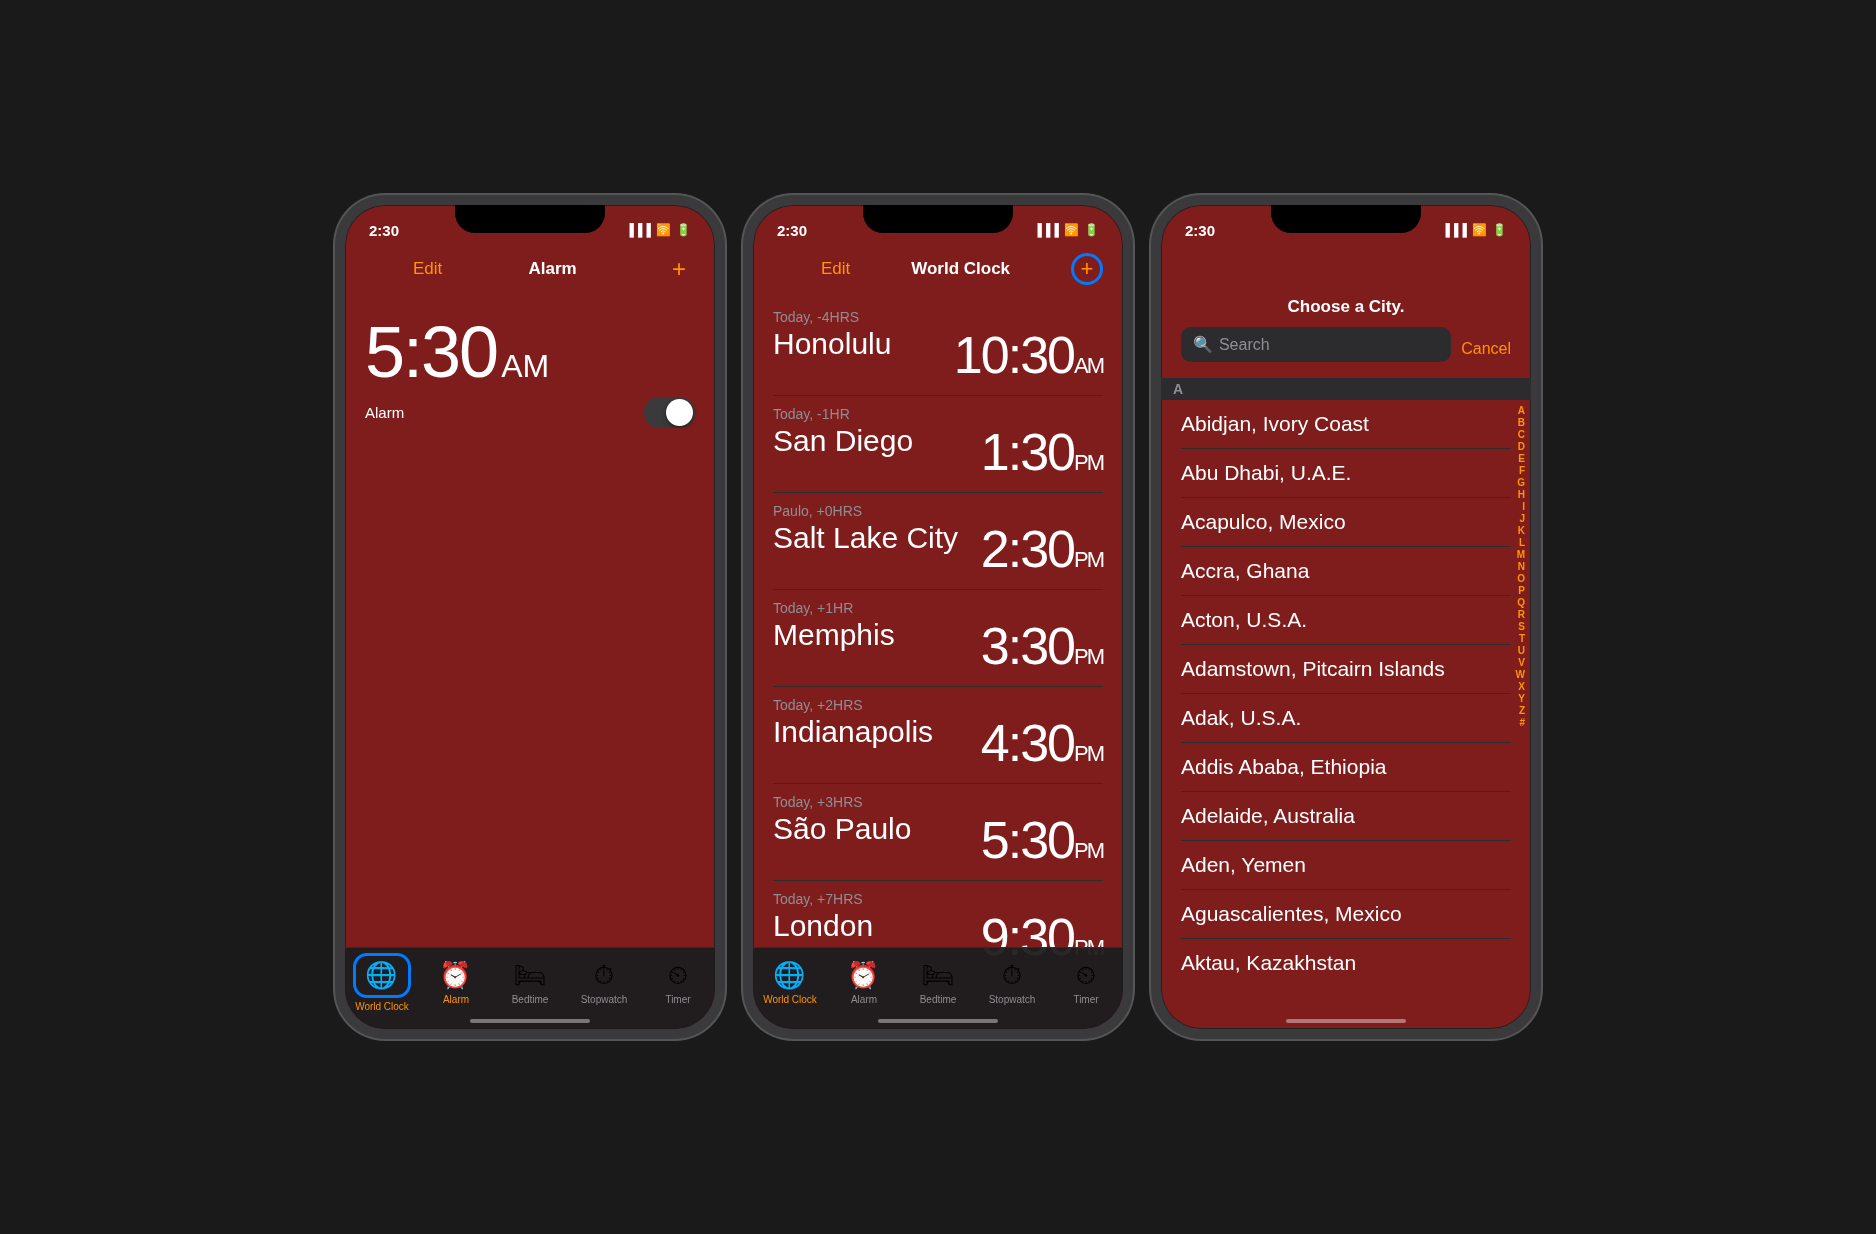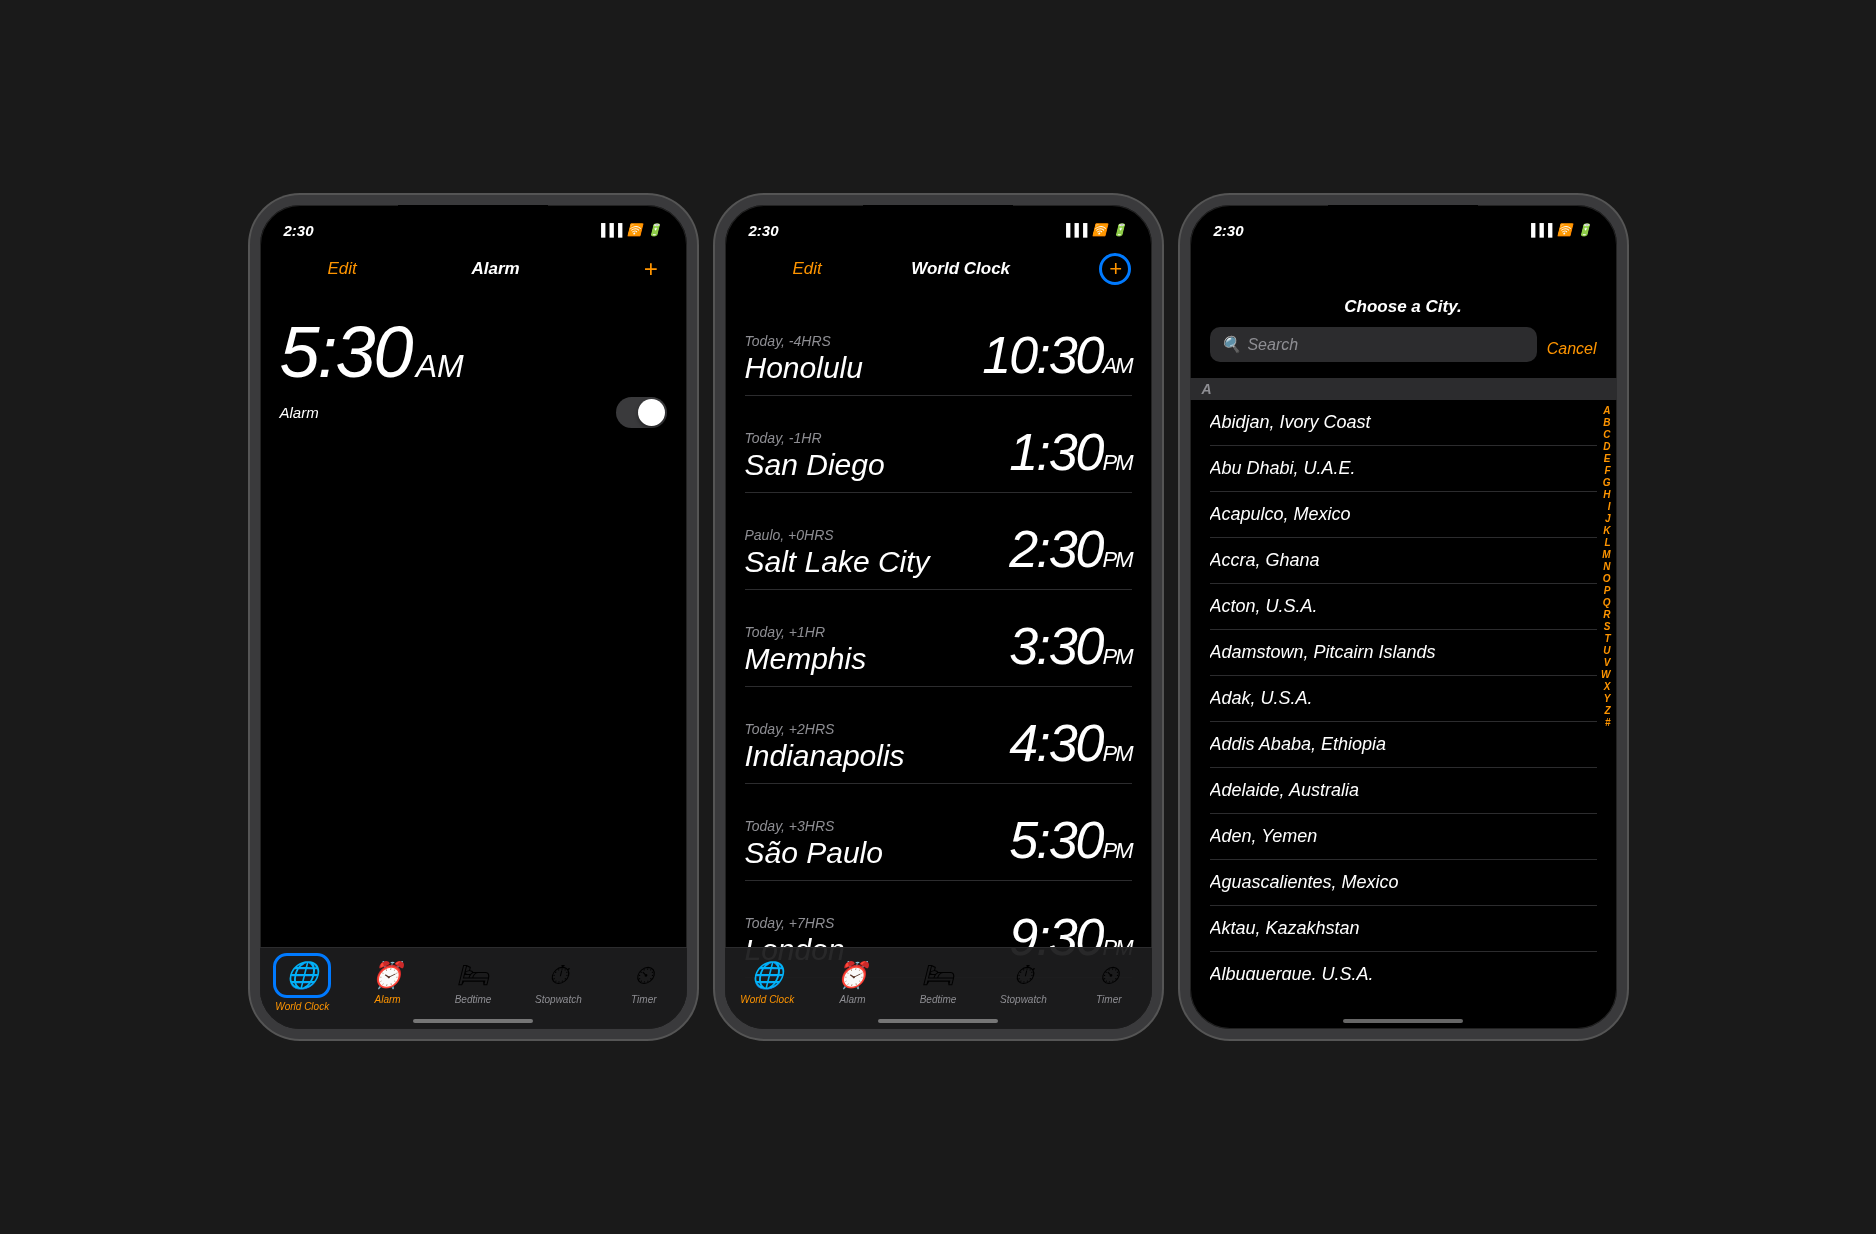--- a/index.html
+++ b/index.html
@@ -9,30 +9,29 @@
       justify-content: center;
       align-items: center;
       min-height: 100vh;
       font-family: -apple-system, BlinkMacSystemFont, 'Helvetica Neue', sans-serif;
       gap: 18px;
       padding: 20px;
     }
 
     
     .phone {
-      width: 447px;
+      width: 390px;
       height: 844px;
-      background: #000000;
+      background: #7f1d1d;
       border-radius: 50px;
       border: 10px solid #3a3a3c;
       position: relative;
       overflow: hidden;
       box-shadow: 0 0 0 2px #555, inset 0 0 0 1px #222;
       flex-shrink: 0;
-      font-style: italic;
     }
 
     
     .notch {
       position: absolute;
       top: 0;
       left: 50%;
       transform: translateX(-50%);
       width: 150px;
       height: 28px;
@@ -138,21 +137,21 @@
       top: 2px;
       right: 2px;
       box-shadow: 0 2px 4px rgba(0,0,0,0.4);
     }
 
     
     .clock-list { margin-top: 4px; }
     .clock-item {
       display: flex;
       justify-content: space-between;
-      align-items: flex-end;
+      align-items: flex-start;
       border-bottom: 1px solid #2c2c2e;
       padding: 10px 0;
     }
     .clock-left {}
     .clock-offset {
       color: #8e8e93;
       font-size: 14px;
       margin-bottom: 2px;
     }
     .clock-city {
@@ -250,21 +249,21 @@
     }
     .search-cancel {
       color: #ff9500;
       font-size: 16px;
       margin-left: 8px;
     }
     .city-list-item {
       padding: 12px 0;
       border-bottom: 1px solid #2c2c2e;
       color: #fff;
-      font-size: 18px;
+      font-size: 21px;
     }
     .city-list-scroll {
       overflow-y: hidden;
       height: 580px;
     }
     .alpha-index {
       position: absolute;
       right: 4px;
       top: 200px;
       display: flex;

